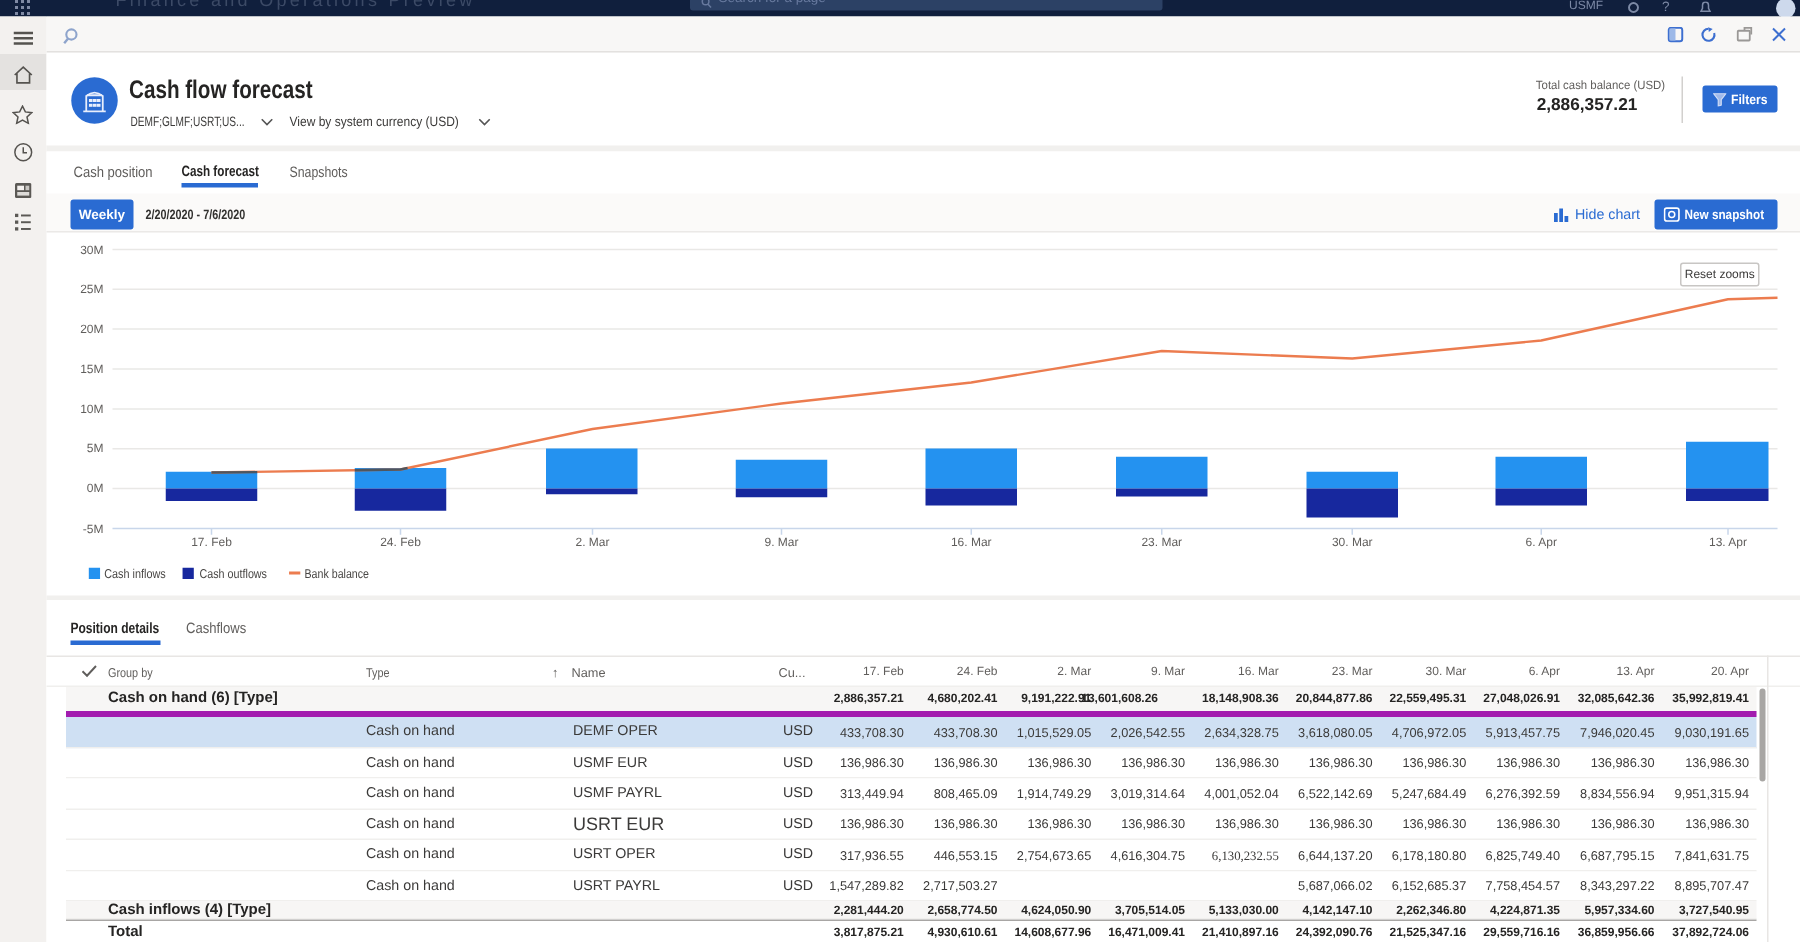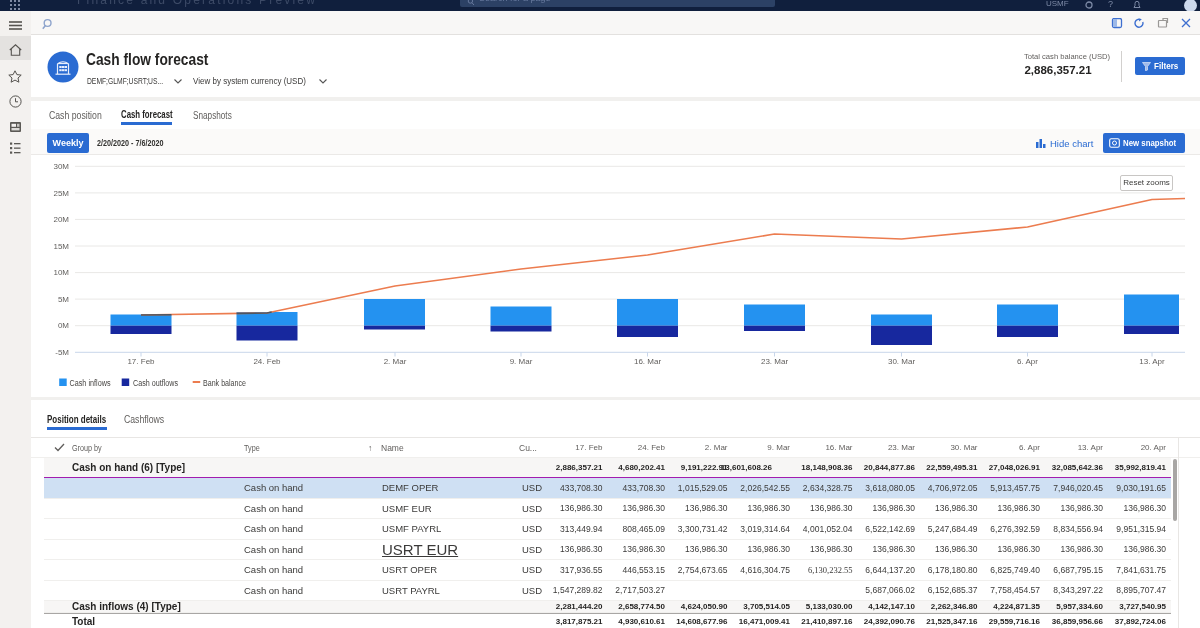--- a/index.html
+++ b/index.html
@@ -274,21 +274,21 @@
         <div class="abs" style="right:535px;top:4.5px;font-size:8px;color:#605e5c;">24. Feb</div>
         <div class="abs" style="right:472.5px;top:4.5px;font-size:8px;color:#605e5c;">2. Mar</div>
         <div class="abs" style="right:410px;top:4.5px;font-size:8px;color:#605e5c;">9. Mar</div>
         <div class="abs" style="right:347.5px;top:4.5px;font-size:8px;color:#605e5c;">16. Mar</div>
         <div class="abs" style="right:285px;top:4.5px;font-size:8px;color:#605e5c;">23. Mar</div>
         <div class="abs" style="right:222.5px;top:4.5px;font-size:8px;color:#605e5c;">30. Mar</div>
         <div class="abs" style="right:160px;top:4.5px;font-size:8px;color:#605e5c;">6. Apr</div>
         <div class="abs" style="right:97px;top:4.5px;font-size:8px;color:#605e5c;">13. Apr</div>
         <div class="abs" style="right:34px;top:4.5px;font-size:8px;color:#605e5c;">20. Apr</div>
       </div>
-      <div class="abs" style="left:13px;top:19.5px;width:1127px;height:20.5px;background:#f7f6f5;border-bottom:1px solid #a21caf;overflow:hidden;">
+      <div class="abs" style="left:13px;top:19.5px;width:1127px;height:20.5px;background:#f7f6f5;border-bottom:4px solid #a21caf;overflow:hidden;">
         <div class="abs" style="left:28px;top:0;height:100%;display:flex;align-items:center;font-size:10px;font-weight:bold;color:#252423;">Cash on hand (6) [Type]</div>
         <div class="abs b10" style="right:568.5px;top:0;height:100%;display:flex;align-items:center;">2,886,357.21</div>
         <div class="abs b10" style="right:506px;top:0;height:100%;display:flex;align-items:center;">4,680,202.41</div>
         <div class="abs b10" style="right:443.5px;top:0;height:100%;display:flex;align-items:center;">9,191,222.91</div>
         <div class="abs b10" style="right:399px;top:0;height:100%;display:flex;align-items:center;">13,601,608.26</div>
         <div class="abs b10" style="right:318.5px;top:0;height:100%;display:flex;align-items:center;">18,148,908.36</div>
         <div class="abs b10" style="right:256px;top:0;height:100%;display:flex;align-items:center;">20,844,877.86</div>
         <div class="abs b10" style="right:193.5px;top:0;height:100%;display:flex;align-items:center;">22,559,495.31</div>
         <div class="abs b10" style="right:131px;top:0;height:100%;display:flex;align-items:center;">27,048,026.91</div>
         <div class="abs b10" style="right:68px;top:0;height:100%;display:flex;align-items:center;">32,085,642.36</div>
@@ -323,32 +323,32 @@
         <div class="abs n10" style="right:131px;top:0;height:100%;display:flex;align-items:center;">136,986.30</div>
         <div class="abs n10" style="right:68px;top:0;height:100%;display:flex;align-items:center;">136,986.30</div>
         <div class="abs n10" style="right:5px;top:0;height:100%;display:flex;align-items:center;">136,986.30</div>
       </div>
       <div class="abs" style="left:13px;top:81px;width:1127px;height:20.5px;background:#fff;border-bottom:1px solid #f0efed;overflow:hidden;">
         <div class="abs" style="left:200px;top:0;height:100%;display:flex;align-items:center;font-size:9.5px;color:#3b3a39;">Cash on hand</div>
       <div class="abs" style="left:338px;top:0;height:100%;display:flex;align-items:center;font-size:9.5px;color:#3b3a39;">USMF PAYRL</div>
       <div class="abs" style="left:478px;top:0;height:100%;display:flex;align-items:center;font-size:9.5px;color:#3b3a39;">USD</div>
         <div class="abs n10" style="right:568.5px;top:0;height:100%;display:flex;align-items:center;">313,449.94</div>
         <div class="abs n10" style="right:506px;top:0;height:100%;display:flex;align-items:center;">808,465.09</div>
-        <div class="abs n10" style="right:443.5px;top:0;height:100%;display:flex;align-items:center;">3,300,731.42</div>
+        <div class="abs n10" style="right:443.5px;top:0;height:100%;display:flex;align-items:center;">1,914,749.29</div>
         <div class="abs n10" style="right:381px;top:0;height:100%;display:flex;align-items:center;">3,019,314.64</div>
         <div class="abs n10" style="right:318.5px;top:0;height:100%;display:flex;align-items:center;">4,001,052.04</div>
         <div class="abs n10" style="right:256px;top:0;height:100%;display:flex;align-items:center;">6,522,142.69</div>
         <div class="abs n10" style="right:193.5px;top:0;height:100%;display:flex;align-items:center;">5,247,684.49</div>
         <div class="abs n10" style="right:131px;top:0;height:100%;display:flex;align-items:center;">6,276,392.59</div>
         <div class="abs n10" style="right:68px;top:0;height:100%;display:flex;align-items:center;">8,834,556.94</div>
         <div class="abs n10" style="right:5px;top:0;height:100%;display:flex;align-items:center;">9,951,315.94</div>
       </div>
       <div class="abs" style="left:13px;top:101.5px;width:1127px;height:20.5px;background:#fff;border-bottom:1px solid #f0efed;overflow:hidden;">
         <div class="abs" style="left:200px;top:0;height:100%;display:flex;align-items:center;font-size:9.5px;color:#3b3a39;">Cash on hand</div>
-      <div class="abs" style="left:338px;top:0;height:100%;display:flex;align-items:center;font-size:15px;color:#3b3a39;text-decoration:underline;">USRT EUR</div>
+      <div class="abs" style="left:338px;top:0;height:100%;display:flex;align-items:center;font-size:12px;color:#3b3a39;">USRT EUR</div>
       <div class="abs" style="left:478px;top:0;height:100%;display:flex;align-items:center;font-size:9.5px;color:#3b3a39;">USD</div>
         <div class="abs n10" style="right:568.5px;top:0;height:100%;display:flex;align-items:center;">136,986.30</div>
         <div class="abs n10" style="right:506px;top:0;height:100%;display:flex;align-items:center;">136,986.30</div>
         <div class="abs n10" style="right:443.5px;top:0;height:100%;display:flex;align-items:center;">136,986.30</div>
         <div class="abs n10" style="right:381px;top:0;height:100%;display:flex;align-items:center;">136,986.30</div>
         <div class="abs n10" style="right:318.5px;top:0;height:100%;display:flex;align-items:center;">136,986.30</div>
         <div class="abs n10" style="right:256px;top:0;height:100%;display:flex;align-items:center;">136,986.30</div>
         <div class="abs n10" style="right:193.5px;top:0;height:100%;display:flex;align-items:center;">136,986.30</div>
         <div class="abs n10" style="right:131px;top:0;height:100%;display:flex;align-items:center;">136,986.30</div>
         <div class="abs n10" style="right:68px;top:0;height:100%;display:flex;align-items:center;">136,986.30</div>

